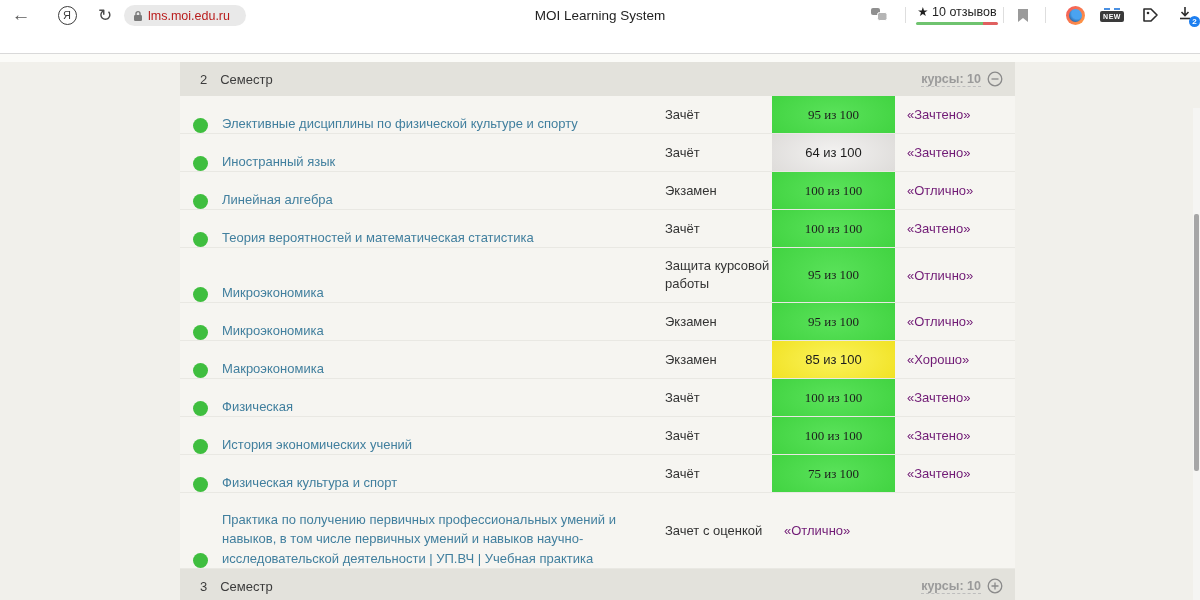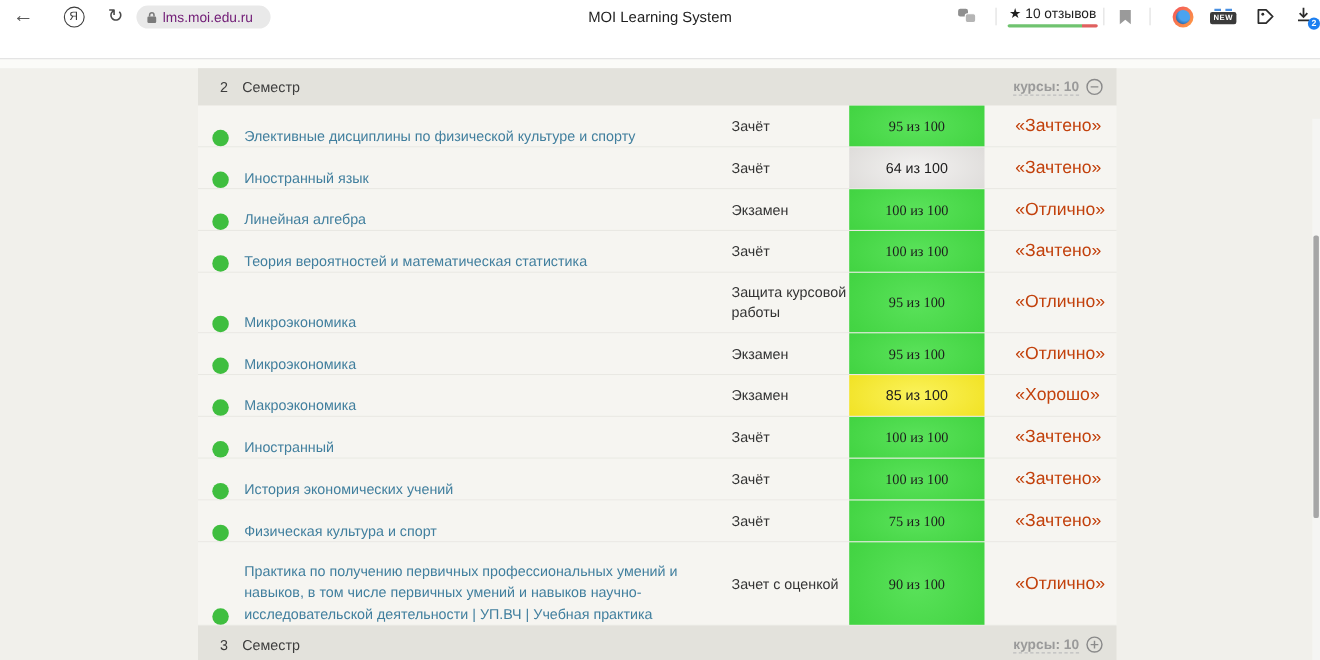--- a/index.html
+++ b/index.html
@@ -13,21 +13,21 @@
   .tb-ico { position:absolute; top:0; height:30px; display:flex; align-items:center;
     justify-content:center; color:#4a4a4a; cursor:pointer; }
   .back { left:8px; width:26px; font-size:19px; color:#5a5a5a; }
   .ya-circle { left:54px; width:26px; }
   .ya-ring { width:19px; height:19px; border:1.8px solid #3c3c3c; border-radius:50%;
     display:flex; align-items:center; justify-content:center; font-size:11px; color:#3c3c3c; }
   .refresh { left:92px; width:26px; font-size:17px; }
   .addr { position:absolute; left:124px; top:5px; height:21px; width:122px;
     background:#e9e9e9; border-radius:11px; display:flex; align-items:center;
     padding:0 9px; gap:5px; cursor:text; }
-  .addr-url { font-size:12.5px; color:#701a75; white-space:nowrap; }
+  .addr-url { font-size:12.5px; color:#b91c1c; white-space:nowrap; }
   .page-title { position:absolute; left:0; right:0; top:8px; text-align:center;
     font-size:13.5px; color:#1f1f1f; pointer-events:none; }
   .sep { position:absolute; top:7px; width:1px; height:16px; background:#dedede; }
   .chat-ico { left:868px; width:22px; }
   .reviews { position:absolute; left:916px; top:4px; width:82px; text-align:center; cursor:pointer; }
   .reviews-line { font-size:12.5px; color:#1f1f1f; white-space:nowrap; }
   .reviews-bar { margin-top:3px; height:3px; border-radius:2px;
     background:linear-gradient(to right,#6fc36f 0 82%,#e0605f 82% 100%); }
   .flag-ico { left:1012px; width:22px; }
   .ext-circle { left:1062px; width:26px; }
@@ -72,22 +72,22 @@
   .row-tall  { min-height:55px; }
   .row-xtall { min-height:76px; }
   .c-name { width:485px; display:flex; align-items:flex-end; padding-left:13px; gap:14px; }
   .dot { width:15px; height:15px; border-radius:50%; background:#3fbe3f; flex:none; }
   .course { color:#417f9e; font-size:13px; line-height:1.5; text-decoration:none;
     padding-right:28px; cursor:pointer; }
   .c-type { width:107px; display:flex; align-items:center; font-size:13px;
     color:#333; line-height:1.35; }
   .c-score { width:123px; display:flex; align-items:center; justify-content:center;
     font-size:13px; color:#1c1c1c; }
-  .c-grade { flex:1; display:flex; align-items:center; padding-left:28px;
-    font-size:16px; color:#c2410c; }
+  .c-grade { flex:1; display:flex; align-items:center; padding-left:12px;
+    font-size:13px; color:#701a75; }
   .badge-green  { background:radial-gradient(ellipse 85% 130% at center,#5ae25a 0%,#44d544 62%,#3ccc3c 100%);font-family:Liberation Serif, serif; }
   .badge-yellow { background:radial-gradient(ellipse 85% 130% at center,#fbf35c 0%,#f1e224 70%,#eedd1a 100%); }
   .badge-gray   { background:radial-gradient(ellipse 85% 130% at center,#f3f2f1 0%,#dedcda 70%,#d7d5d3 100%); }
 
   
   .scroll-track { position:absolute; right:0; top:54px; width:7px; height:546px;
     background:#f5f5f3; }
   .scroll-thumb { position:absolute; right:1px; top:106px; width:5px; height:257px;
     background:#a6a6a6; border-radius:2px; cursor:grab; }
 </style>
@@ -275,21 +275,21 @@
     <div class="c-type">Экзамен</div>
     <div class="c-score badge-yellow">
             <span>85 из 100</span>
           </div>
     <div class="c-grade">«Хорошо»</div>
   </div>
 
   <div class="row">
     <div class="c-name">
       <span class="dot"></span>
-      <a class="course">Иностранный</a>
+      <a class="course">Физическая</a>
     </div>
     <div class="c-type">Зачёт</div>
     <div class="c-score badge-green">
             <span>100 из 100</span>
           </div>
     <div class="c-grade">«Зачтено»</div>
   </div>
 
   <div class="row">
     <div class="c-name">
@@ -314,23 +314,20 @@
           </div>
     <div class="c-grade">«Зачтено»</div>
   </div>
 
   <div class="row row-xtall">
     <div class="c-name">
       <span class="dot"></span>
       <a class="course">Практика по получению первичных профессиональных умений и навыков, в том числе первичных умений и навыков научно-исследовательской деятельности | УП.ВЧ | Учебная практика</a>
     </div>
     <div class="c-type">Зачет с оценкой</div>
-    <div class="c-score badge-green">
-            <span>90 из 100</span>
-          </div>
     <div class="c-grade">«Отлично»</div>
   </div>
 </div>
 
     <div class="sem-bar">
       <span class="sem-num">3</span>
       <span class="sem-title">Семестр</span>
       <span class="sem-right">
         <span class="kursy">курсы: 10</span>
         <span class="fold-btn">

